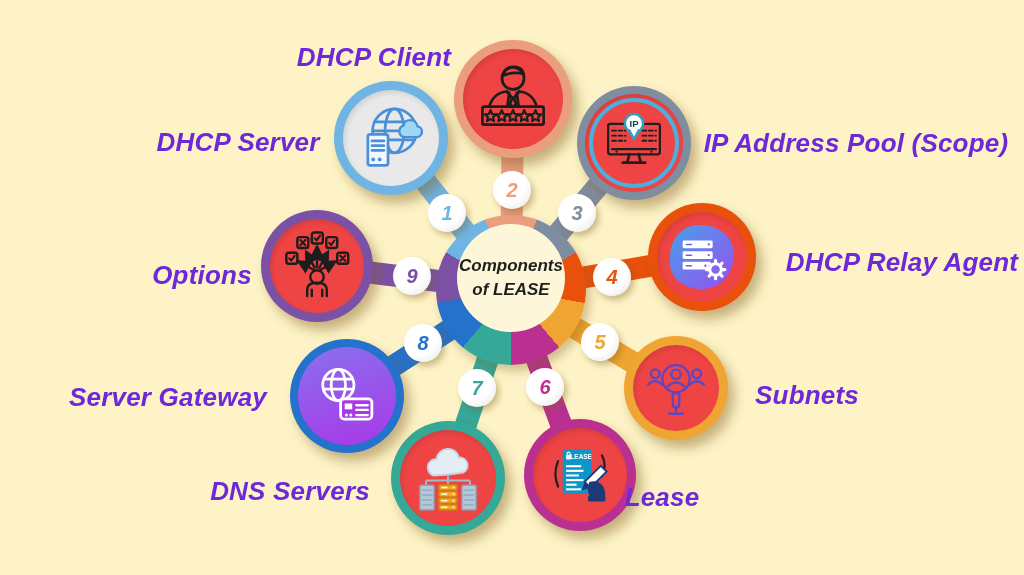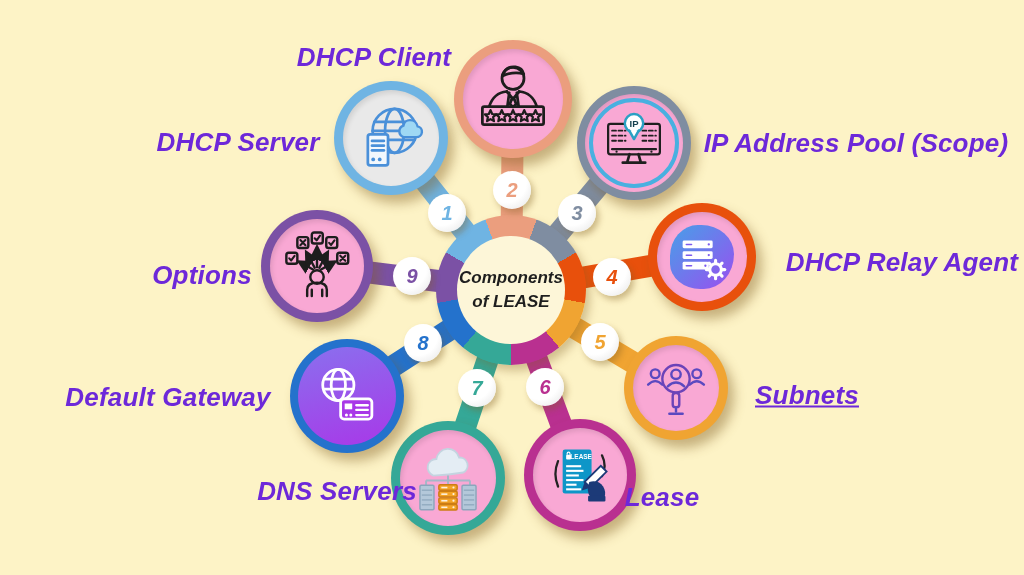--- a/index.html
+++ b/index.html
@@ -16,29 +16,29 @@
 
   .hub-ring{
     position:absolute;left:436px;top:215px;width:150px;height:150px;border-radius:50%;
     background:conic-gradient(from -20deg,
       var(--c2) 0 40deg, var(--c3) 0 80deg, var(--c4) 0 120deg,
       var(--c5) 0 160deg, var(--c6) 0 200deg, var(--c7) 0 240deg,
       var(--c8) 0 280deg, var(--c9) 0 320deg, var(--c1) 0 360deg);
     box-shadow:4px 6px 10px rgba(130,95,35,.35);
   }
   .hub{
-    position:absolute;left:457px;top:236px;width:108px;height:108px;border-radius:50%;
+    position:absolute;left:457px;top:224px;width:108px;height:108px;border-radius:50%;
     background:#fdf6d8;display:flex;flex-direction:column;align-items:center;justify-content:center;
     text-align:center;
   }
   .hub div{font:italic 700 17px/1.4 "Liberation Sans",sans-serif;color:#1e1e1e;}
 
   .node{position:absolute;border-radius:50%;box-shadow:6px 8px 12px rgba(130,95,35,.45);}
   .node .inner{
-    position:absolute;inset:9px;background:#f9a8d4;border-radius:50%;
+    position:absolute;inset:9px;background:#ef4444;border-radius:50%;
     display:flex;align-items:center;justify-content:center;
     box-shadow:inset 2px 3px 5px rgba(0,0,0,.10);
   }
   .n1{left:334px;top:81px;width:114px;height:114px;background:var(--c1);}
   .n1 .inner{background:#e9e9e9;}
   .n2{left:454px;top:40px;width:118px;height:118px;background:var(--c2);}
   .n3{left:577px;top:86px;width:114px;height:114px;background:var(--c3);}
   .n3 .inner{inset:8px;}
   .n3 .inner::after{content:"";position:absolute;inset:4px;border:4px solid #49b0e0;border-radius:50%;}
   .n4{left:648px;top:203px;width:108px;height:108px;background:var(--c4);}
@@ -65,22 +65,22 @@
   .b3{left:558px;top:194px;color:var(--c3);} .b4{left:593px;top:258px;color:var(--c4);}
   .b5{left:581px;top:323px;color:var(--c5);} .b6{left:526px;top:368px;color:var(--c6);}
   .b7{left:458px;top:369px;color:var(--c7);} .b8{left:404px;top:324px;color:var(--c8);}
   .b9{left:393px;top:257px;color:var(--c9);}
 
   .label{
     position:absolute;transform:translate(-50%,-50%);white-space:nowrap;
     font:italic 700 26px "Liberation Sans",sans-serif;color:#6d28d9;letter-spacing:.2px;
   }
   .l1{left:238px;top:142px;} .l2{left:374px;top:57px;} .l3{left:856px;top:143px;}
-  .l4{left:902px;top:262px;} .l5{left:807px;top:395px;text-decoration:underline;} .l6{left:662px;top:497px;}
-  .l7{left:290px;top:491px;margin-left:47px;} .l8{left:168px;top:397px;} .l9{left:202px;top:258px;margin-top:17px;}
+  .l4{left:902px;top:262px;} .l5{left:807px;top:395px;} .l6{left:662px;top:497px;}
+  .l7{left:290px;top:491px;} .l8{left:168px;top:397px;} .l9{left:202px;top:258px;margin-top:17px;}
 </style>
 </head>
 <body>
 
 <div id="canvas">
 
   <svg id="stems" width="1024" height="575">
     <line class="s1" x1="511" y1="290" x2="391" y2="138"></line>
     <line class="s2" x1="511" y1="290" x2="513" y2="99"></line>
     <line class="s3" x1="511" y1="290" x2="634" y2="143"></line>
@@ -347,16 +347,16 @@
   <div class="bubble b8">8</div>
   <div class="bubble b9">9</div>
 
   <div class="label l1">DHCP Server</div>
   <div class="label l2">DHCP Client</div>
   <div class="label l3">IP Address Pool (Scope)</div>
   <div class="label l4">DHCP Relay Agent</div>
   <div class="label l5">Subnets</div>
   <div class="label l6">Lease</div>
   <div class="label l7">DNS Servers</div>
-  <div class="label l8">Default Gateway</div>
+  <div class="label l8">Server Gateway</div>
   <div class="label l9">Options</div>
 
 </div>
 
 </body></html>

